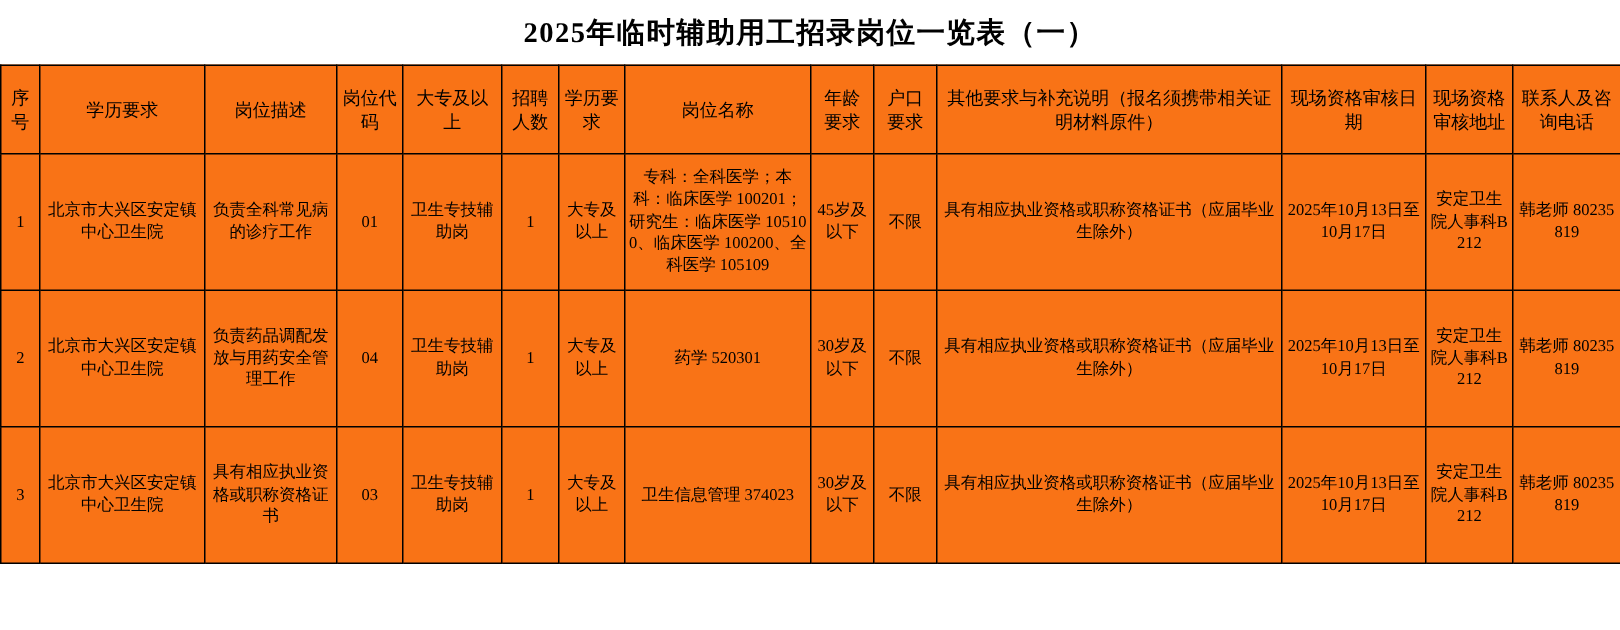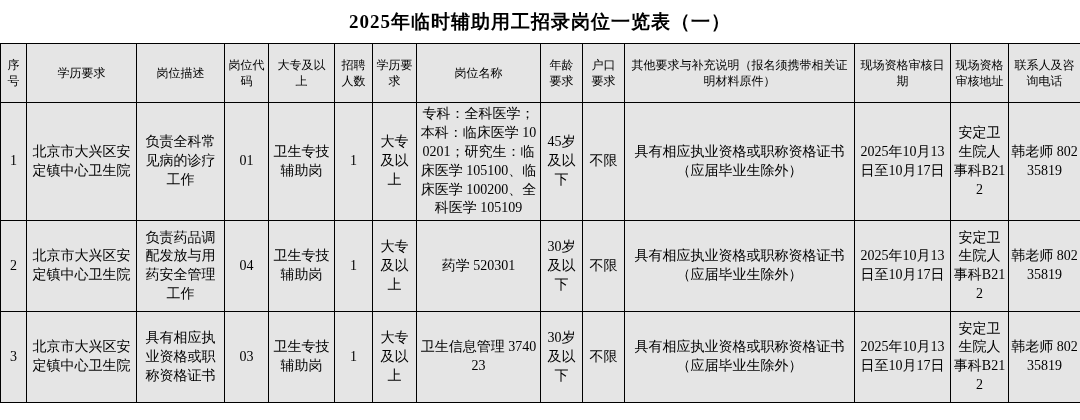--- a/index.html
+++ b/index.html
@@ -27,28 +27,28 @@
     letter-spacing: 1px;
     padding-top: 9px;
     padding-bottom: 8px;
     font-family: "Liberation Serif", "DejaVu Serif", serif;
   }
   table.job-table {
     border-collapse: collapse;
     table-layout: fixed;
     margin: 0 auto;
     width: 1066px;
-    background: #e5e5e5;
+    background: #f97316;
   }
   table.job-table th,
   table.job-table td {
     border: 1px solid #000000;
     text-align: center;
     vertical-align: middle;
-    font-size: 14px;
+    font-size: 11px;
     line-height: 1.35;
     padding: 2px 2px;
     word-break: break-all;
     font-family: "Liberation Serif", "DejaVu Serif", serif;
   }
   table.job-table thead th {
     font-weight: normal;
     font-size: 12px;
     height: 54px;
     padding: 2px 3px;

